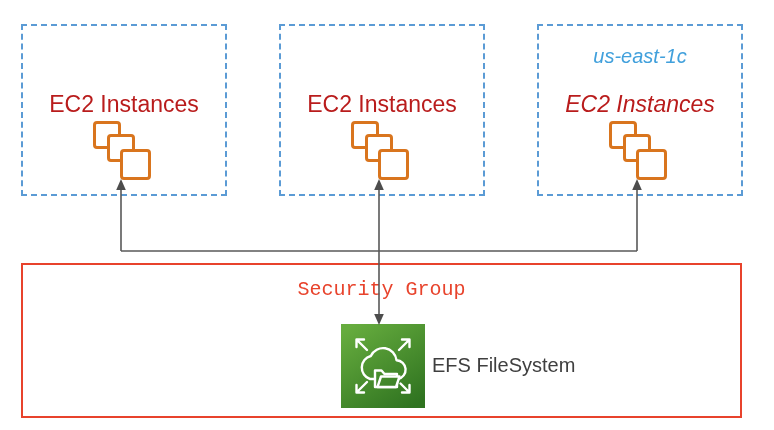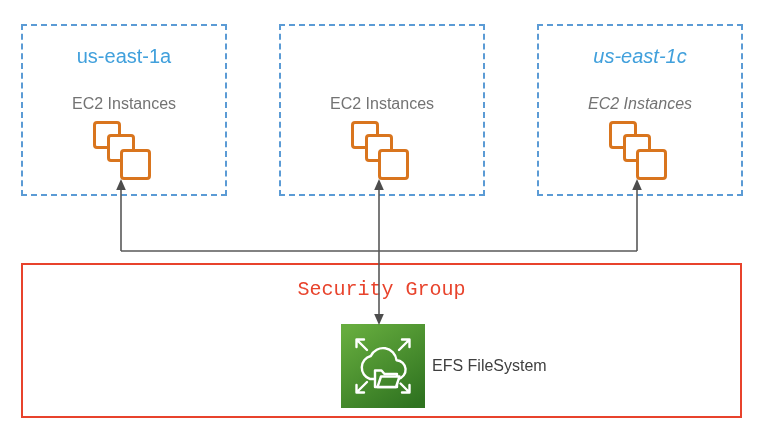--- a/index.html
+++ b/index.html
@@ -12,21 +12,21 @@
     position:absolute;top:24px;width:206px;height:172px;box-sizing:border-box;
     border:2px dashed #5B9BD5;background:#ffffff;
   }
   .zone-a{left:21px;} .zone-b{left:279px;} .zone-c{left:537px;font-style:italic;}
   .zone-title{
     position:absolute;top:18px;left:0;width:100%;text-align:center;
     font-size:20px;line-height:24px;color:#41A0DC;
   }
   .zone-sub{
     position:absolute;top:66px;left:0;width:100%;text-align:center;
-    font-size:16px;line-height:24px;color:#737373;
+    font-size:23px;line-height:24px;color:#b91c1c;
   }
   
   .ec2-icon{position:absolute;left:70px;top:95px;width:62px;height:62px;}
   .sq{
     position:absolute;box-sizing:border-box;background:#ffffff;
     border:3px solid #D9751E;border-radius:4px;
   }
   .s1{left:0;top:0;width:28px;height:28px;}
   .s2{left:14px;top:13px;width:28px;height:28px;}
   .s3{left:27px;top:28px;width:31px;height:31px;}
@@ -36,37 +36,36 @@
     border:2px solid #E8432C;background:#ffffff;
   }
   .sg-label{
     position:absolute;top:13px;left:0;width:100%;text-align:center;
     font-size:20px;line-height:24px;color:#E8432C;font-family:Liberation Mono, monospace;
   }
   
   .efs-icon{position:absolute;left:341px;top:324px;width:84px;height:84px;}
   .efs-label{
     position:absolute;left:432px;top:352px;
-    font-size:16px;line-height:27px;color:#3F3F3F;
+    font-size:20px;line-height:27px;color:#3F3F3F;
   }
   
   .connectors{
     position:absolute;left:0;top:0;width:774px;height:430px;
     pointer-events:none;
   }
   .cline{stroke:#595959;stroke-width:1.6;fill:none;}
   .chead{fill:#4d4d4d;stroke:none;}
 </style>
 </head>
 <body>
 
 <div class="stage">
 
   <div class="zone zone-a">
-    <div class="zone-title">us-east-1a</div>
     <div class="zone-sub">EC2 Instances</div>
     <div class="ec2-icon">
       <span class="sq s1"></span>
       <span class="sq s2"></span>
       <span class="sq s3"></span>
     </div>
   </div>
 
   <div class="zone zone-b">
     <div class="zone-sub">EC2 Instances</div>

